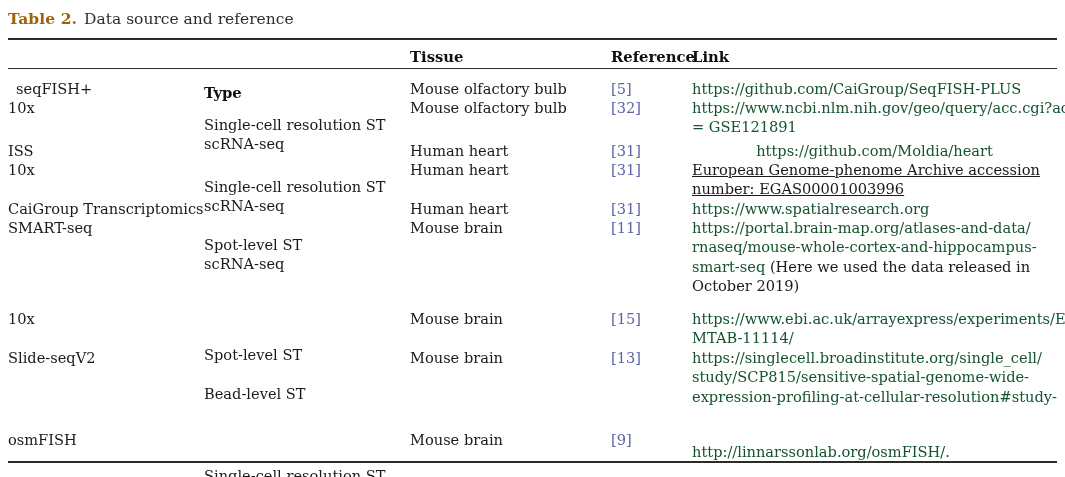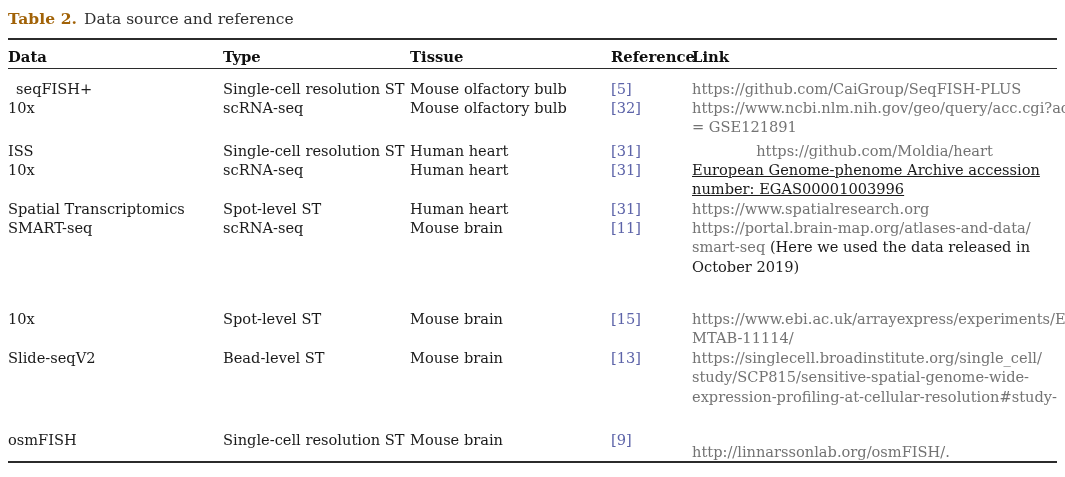--- a/index.html
+++ b/index.html
@@ -48,41 +48,41 @@
     left: 8px;
     width: 1049px;
     background: #2b2b2b;
   }
   .rule-top    { top: 38px;  height: 1.6px; }
   .rule-mid    { top: 68px;  height: 1.4px; }
   .rule-bottom { top: 461px; height: 1.6px; }
 
   
   .col-data  { left: 8px;   width: 196px; }
-  .col-type  { left: 223px; width: 198px; }
+  .col-type  { left: 204px; width: 198px; margin-top: 36px; }
   .col-tiss  { left: 410px; width: 196px; }
   .col-ref   { left: 611px; width: 74px;  }
   .col-link  { left: 692px; width: 365px; }
 
   .cell {
     position: absolute;
     font-size: 14.6px;
     line-height: 19.4px;
   }
 
   .head-cell {
     top: 47px;
     font-weight: bold;
     color: #0f0f0f;
     font-size: 14.8px;
     line-height: 19px;
   }
 
   .link {
-    color: #737373;
+    color: #14532d;
   }
   .ref {
     color: #5c63a8;
   }
   .plain {
     color: #1a1a1a;
   }
 
   .cell-lines > div { white-space: nowrap; }
 </style>
@@ -92,21 +92,20 @@
 <div class="table-wrap">
 
   <div class="caption">
     <span class="caption-label">Table 2.</span><span class="caption-text">Data source and reference</span>
   </div>
 
   <div class="rule rule-top"></div>
   <div class="rule rule-mid"></div>
   <div class="rule rule-bottom"></div>
 
-  <div class="cell head-cell col-data">Data</div>
   <div class="cell head-cell col-type">Type</div>
   <div class="cell head-cell col-tiss">Tissue</div>
   <div class="cell head-cell col-ref">Reference</div>
   <div class="cell head-cell col-link">Link</div>
 
   <div id="body-rows">
       <div class="cell col-data plain" style="top: 79px; margin-left: 8px;">seqFISH+</div>
       <div class="cell col-type plain" style="top: 79px;">Single-cell resolution ST</div>
       <div class="cell col-tiss plain" style="top: 79px;">Mouse olfactory bulb</div>
       <div class="cell col-ref ref" style="top: 79px;">[5]</div>
@@ -129,33 +128,34 @@
         <div><span class="link">https://github.com/Moldia/heart</span></div>
       </div>
       <div class="cell col-data plain" style="top: 160px;">10x</div>
       <div class="cell col-type plain" style="top: 160px;">scRNA-seq</div>
       <div class="cell col-tiss plain" style="top: 160px;">Human heart</div>
       <div class="cell col-ref ref" style="top: 160px;">[31]</div>
       <div class="cell col-link cell-lines" style="top: 160px; text-decoration: underline;">
         <div class="plain">European Genome-phenome Archive accession</div>
         <div class="plain">number: EGAS00001003996</div>
       </div>
-      <div class="cell col-data plain" style="top: 199px;">Spatial Transcriptomics</div>
+      <div class="cell col-data plain" style="top: 199px;">CaiGroup Transcriptomics</div>
       <div class="cell col-type plain" style="top: 199px;">Spot-level ST</div>
       <div class="cell col-tiss plain" style="top: 199px;">Human heart</div>
       <div class="cell col-ref ref" style="top: 199px;">[31]</div>
       <div class="cell col-link cell-lines" style="top: 199px;">
         <div><span class="link">https://www.spatialresearch.org</span></div>
       </div>
       <div class="cell col-data plain" style="top: 218px;">SMART-seq</div>
       <div class="cell col-type plain" style="top: 218px;">scRNA-seq</div>
       <div class="cell col-tiss plain" style="top: 218px;">Mouse brain</div>
       <div class="cell col-ref ref" style="top: 218px;">[11]</div>
       <div class="cell col-link cell-lines" style="top: 218px;">
         <div><span class="link"> https://portal.brain-map.org/atlases-and-data/</span></div>
+        <div><span class="link">rnaseq/mouse-whole-cortex-and-hippocampus-</span></div>
         <div><span class="link">smart-seq</span><span class="plain"> (Here we used the data released in</span></div>
         <div class="plain">October 2019)</div>
       </div>
       <div class="cell col-data plain" style="top: 309px;">10x</div>
       <div class="cell col-type plain" style="top: 309px;">Spot-level ST</div>
       <div class="cell col-tiss plain" style="top: 309px;">Mouse brain</div>
       <div class="cell col-ref ref" style="top: 309px;">[15]</div>
       <div class="cell col-link cell-lines" style="top: 309px;">
         <div><span class="link">https://www.ebi.ac.uk/arrayexpress/experiments/E-</span></div>
         <div><span class="link">MTAB-11114/</span></div>

